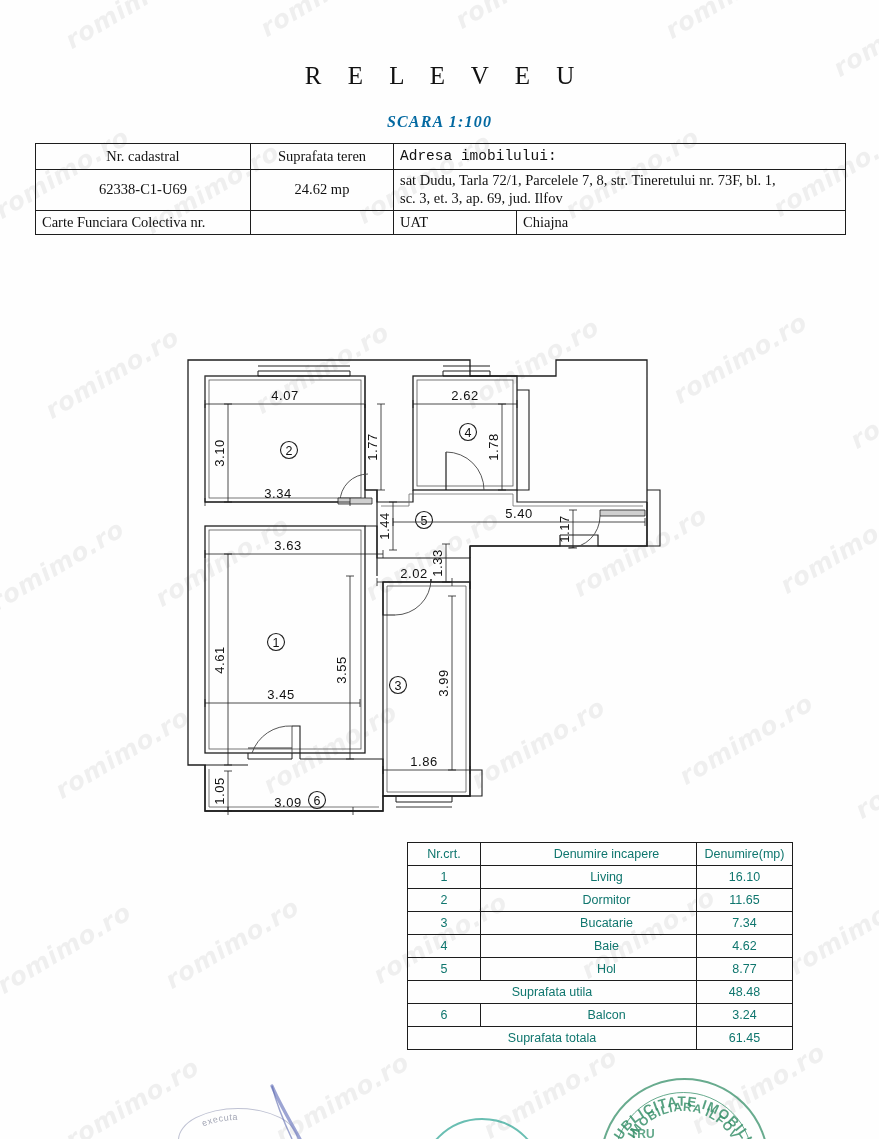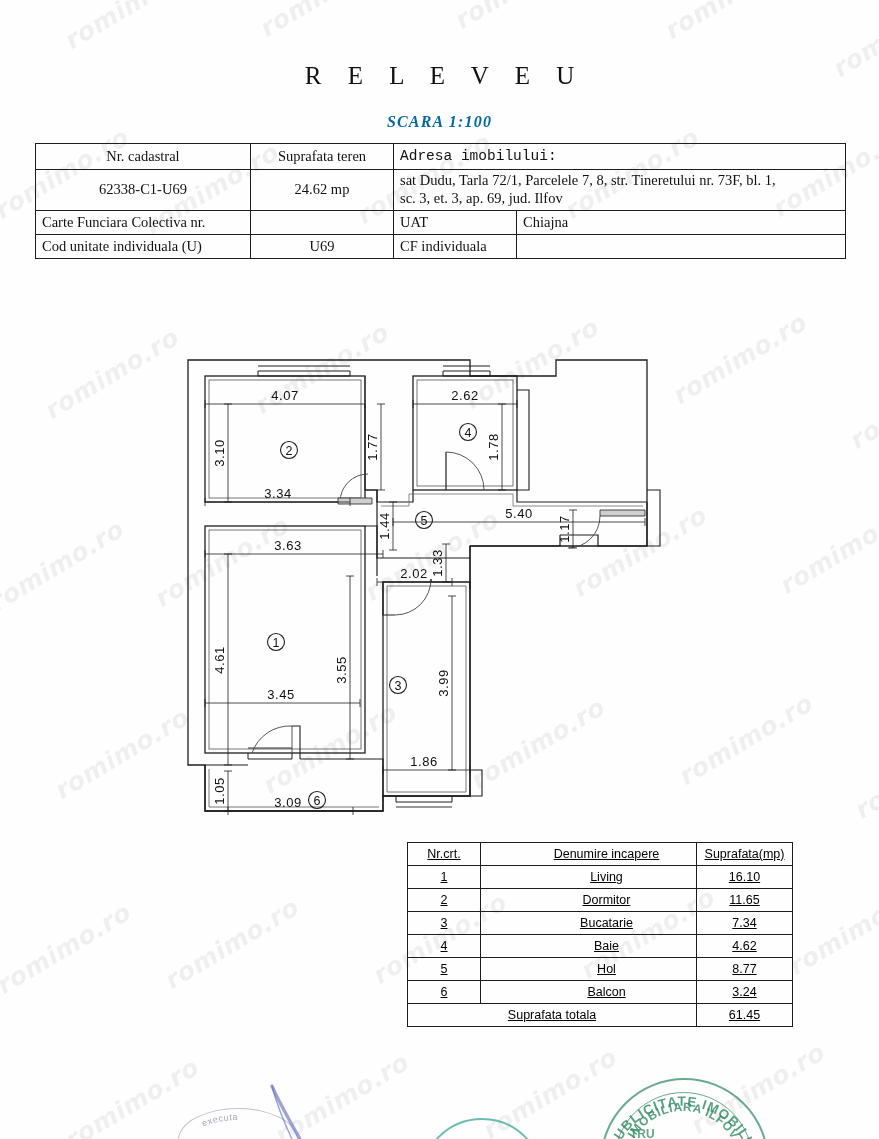--- a/index.html
+++ b/index.html
@@ -123,22 +123,21 @@
   #room-table {
     position: absolute;
     left: 407px;
     top: 842px;
     width: 334px;
     z-index: 8;
     border-collapse: collapse;
     table-layout: fixed;
     font-family: "Liberation Sans", sans-serif;
     font-size: 12.5px;
-    color: #000000;
-    text-decoration: underline;
+    color: #0f766e;
   }
   #room-table td {
     border: 1px solid #1d1d1d;
     height: 22px;
     text-align: center;
     vertical-align: middle;
     padding: 0 2px;
   }
   #room-table td.colnum  { width: 68px; }
   #room-table td.colname { width: 175px; padding-left: 38px; }
@@ -263,26 +262,20 @@
         <td class="c-left" colspan="2">
           <span>sat Dudu, Tarla 72/1, Parcelele 7, 8, str. Tineretului nr. 73F, bl. 1,</span><br>
           <span>sc. 3, et. 3, ap. 69, jud. Ilfov</span>
         </td>
       </tr>
       <tr class="h-row-3">
         <td class="c-left">Carte Funciara Colectiva nr.</td>
         <td class="c-center"></td>
         <td class="c-left">UAT</td>
         <td class="c-left">Chiajna</td>
-      </tr>
-      <tr class="h-row-4">
-        <td class="c-left">Cod unitate individuala (U)</td>
-        <td class="c-center">U69</td>
-        <td class="c-left">CF individuala</td>
-        <td class="blank-open"></td>
       </tr>
     </tbody>
   </table>
 
   <div id="plan">
     <svg width="879" height="520" viewBox="0 0 879 520" xmlns="http://www.w3.org/2000/svg">
       <g fill="none" stroke="#1e1e1e" stroke-width="1.25" stroke-linejoin="miter">
 
         <path d="M 188 30
                  L 470 30
@@ -456,21 +449,21 @@
         <text class="roomnum" x="317" y="474.5">6</text>
       </g>
     </svg>
   </div>
 
   <table id="room-table">
     <tbody>
       <tr>
         <td class="colnum">Nr.crt.</td>
         <td class="colname">Denumire incapere</td>
-        <td class="colarea">Suprafata(mp)</td>
+        <td class="colarea">Denumire(mp)</td>
       </tr>
       <tr>
         <td class="colnum">1</td>
         <td class="colname">Living</td>
         <td class="colarea">16.10</td>
       </tr>
       <tr>
         <td class="colnum">2</td>
         <td class="colname">Dormitor</td>
         <td class="colarea">11.65</td>
@@ -482,20 +475,24 @@
       </tr>
       <tr>
         <td class="colnum">4</td>
         <td class="colname">Baie</td>
         <td class="colarea">4.62</td>
       </tr>
       <tr>
         <td class="colnum">5</td>
         <td class="colname">Hol</td>
         <td class="colarea">8.77</td>
+      </tr>
+      <tr>
+        <td colspan="2">Suprafata utila</td>
+        <td class="colarea">48.48</td>
       </tr>
       <tr>
         <td class="colnum">6</td>
         <td class="colname">Balcon</td>
         <td class="colarea">3.24</td>
       </tr>
       <tr>
         <td colspan="2">Suprafata totala</td>
         <td class="colarea">61.45</td>
       </tr>

